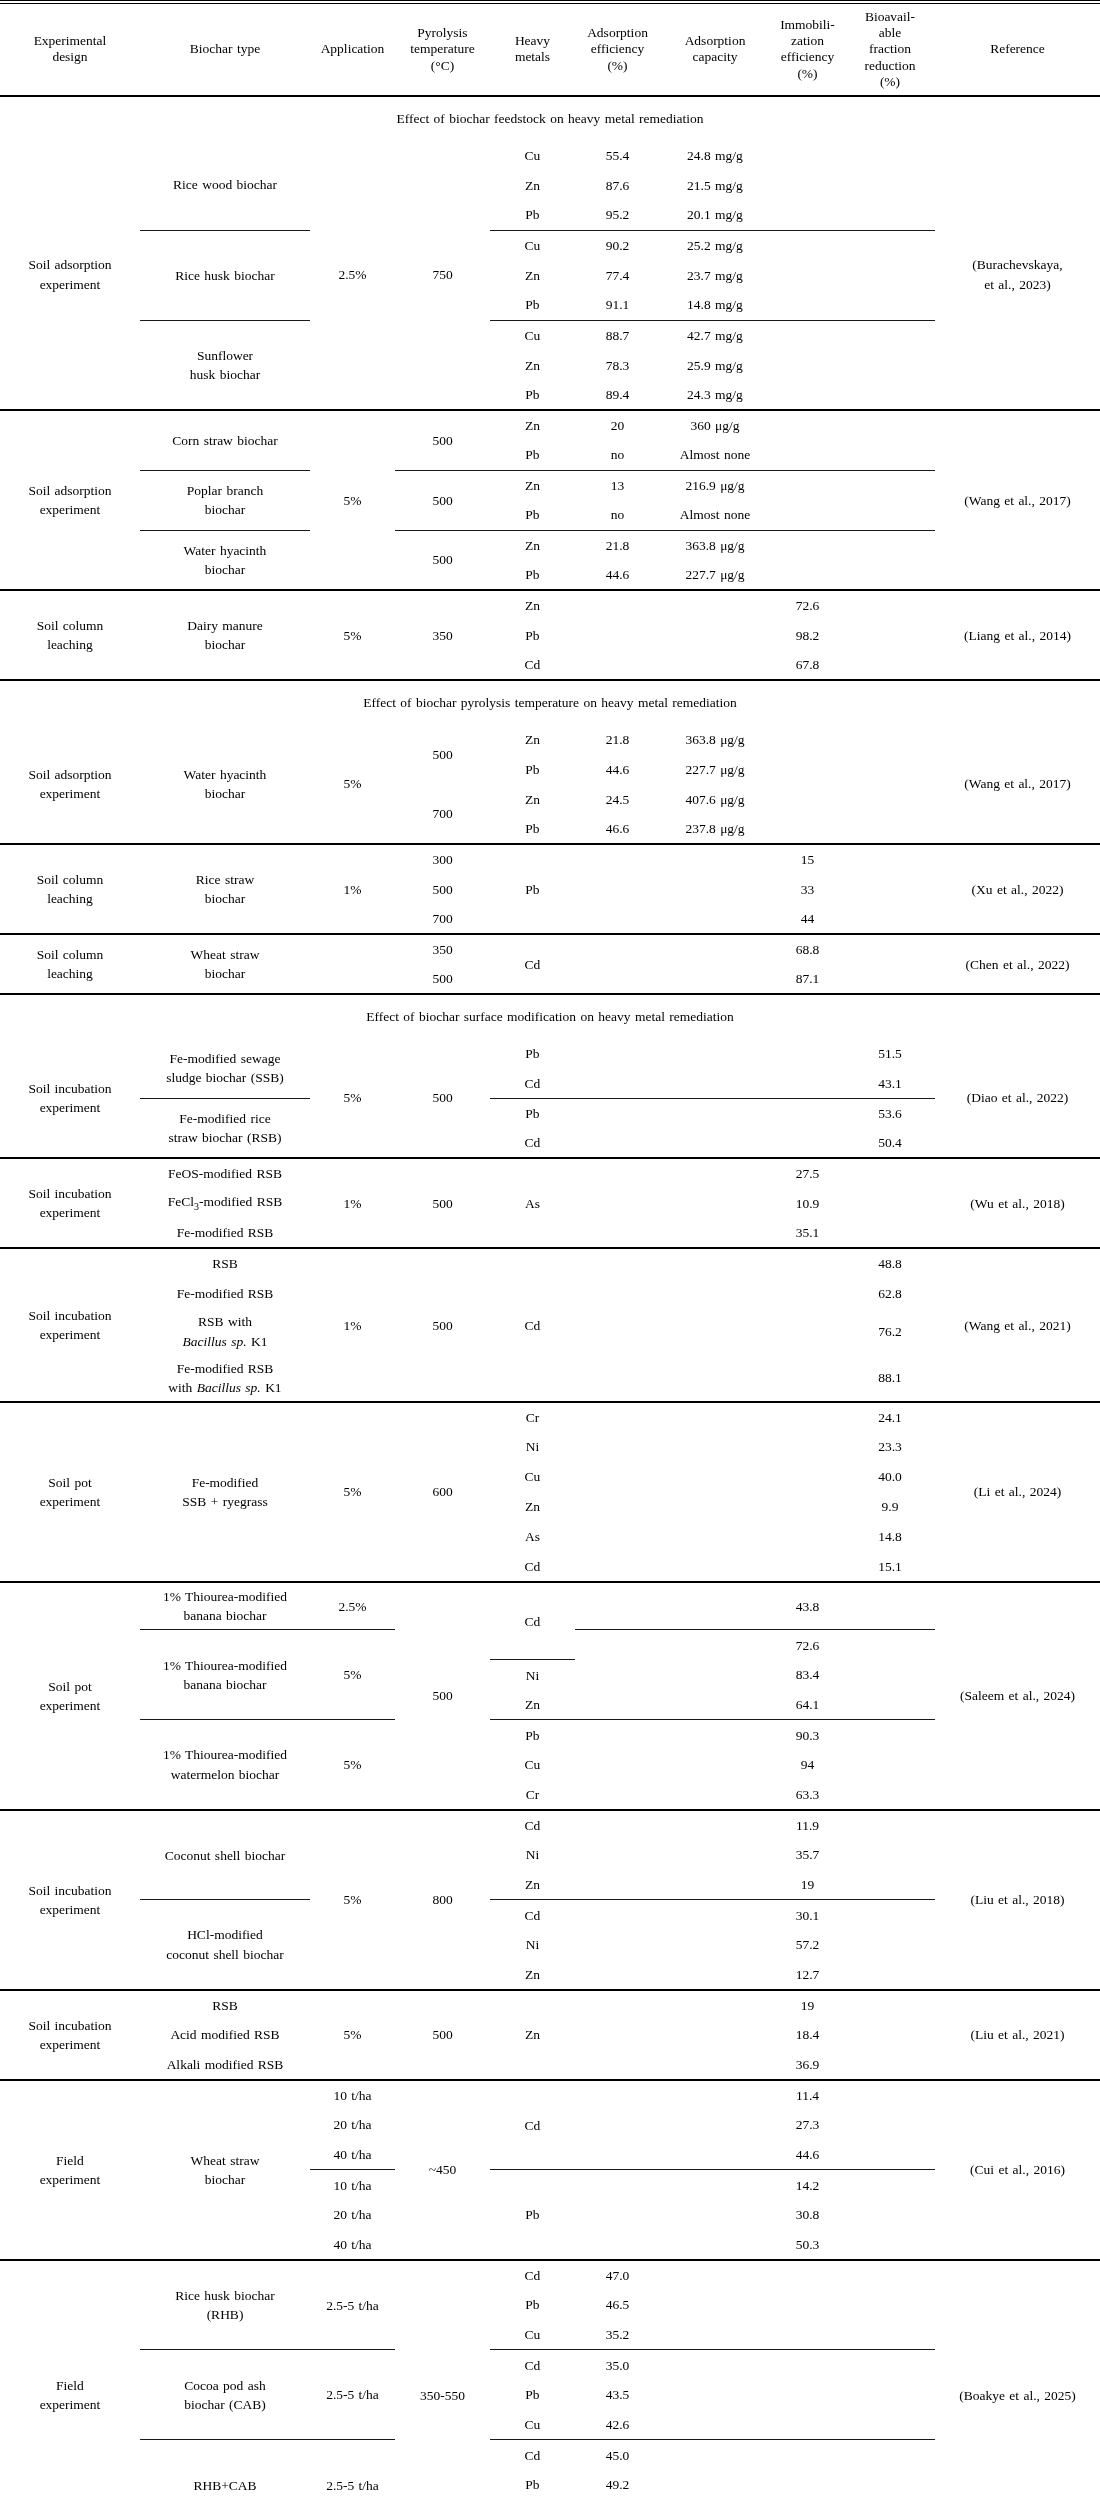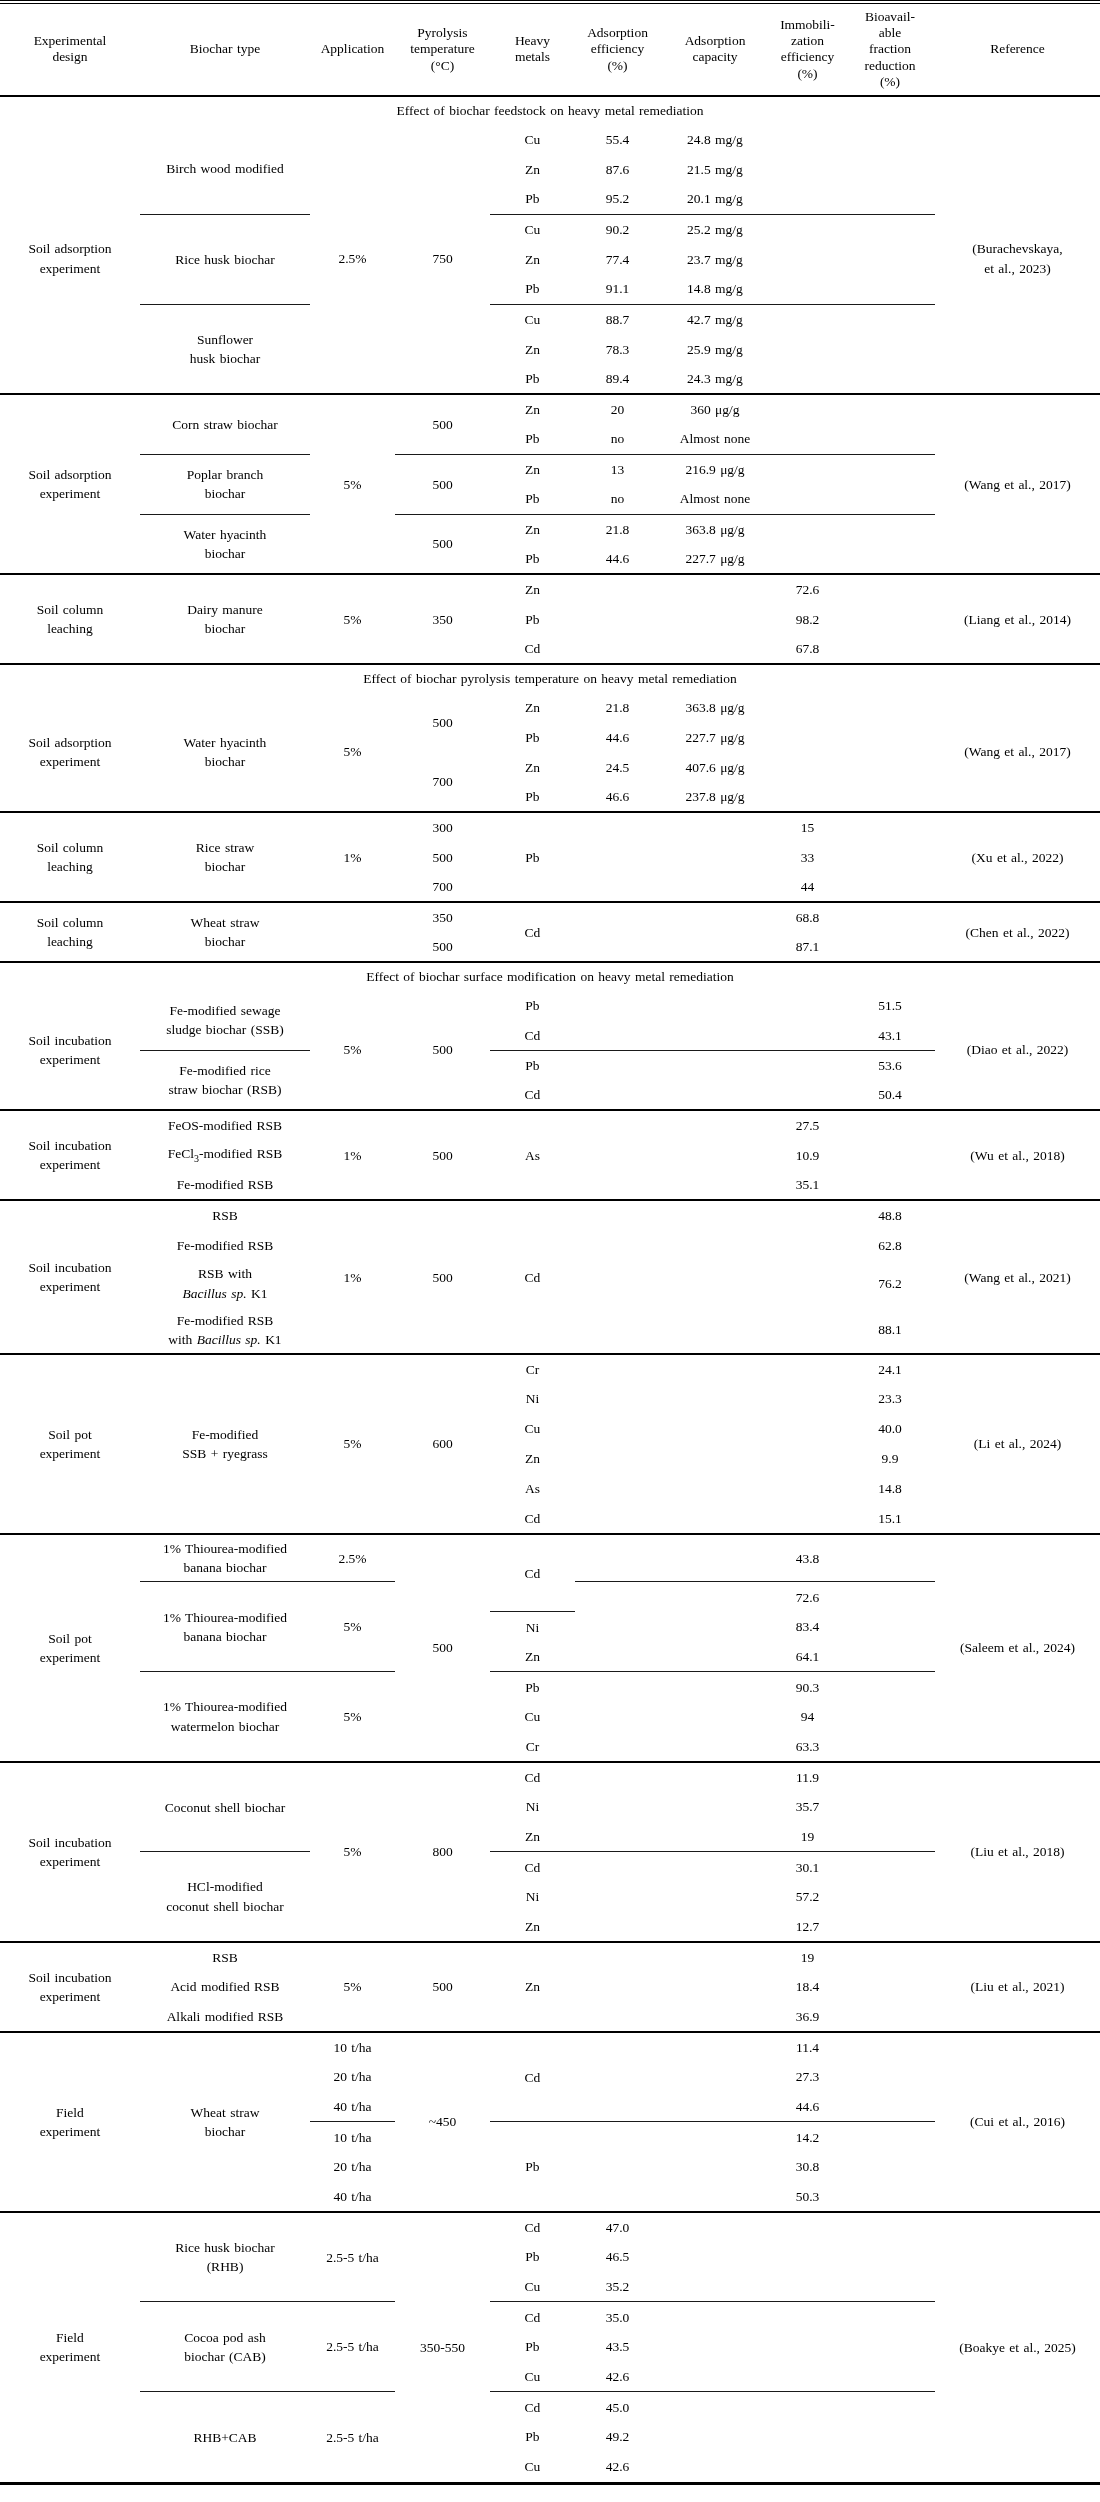--- a/index.html
+++ b/index.html
@@ -30,21 +30,21 @@
   tbody td {
     text-align:center;
     vertical-align:middle;
     padding:4px 3px;
     line-height:1.42;
     height:30px;
     box-sizing:border-box;
   }
   tr.hsep > td { border-top:2px solid #000; }
   td.pb { border-bottom:1.5px solid #1a1a1a; }
-  td.section-title { height:26px; padding:4px 2px; }
+  td.section-title { height:26px; padding:12px 2px; }
   i { font-style:italic; }
   sub { font-size:10px; }
 </style>
 </head>
 <body>
 
 <div class="sheet">
   <table class="paper-table">
       <colgroup>
         <col style="width: 140px;">
@@ -71,21 +71,21 @@
           <th>Bioavail-<br>able<br>fraction<br>reduction<br>(%)</th>
           <th>Reference</th>
         </tr>
       </thead>
       <tbody>
         <tr class="hsep">
           <td colspan="10" class="section-title">Effect of biochar feedstock on heavy metal remediation</td>
         </tr>
         <tr>
           <td rowspan="9">Soil adsorption<br>experiment</td>
-          <td rowspan="3" class="pb">Birch wood modified</td>
+          <td rowspan="3" class="pb">Rice wood biochar</td>
           <td rowspan="9">2.5%</td>
           <td rowspan="9">750</td>
           <td>Cu</td>
           <td>55.4</td>
           <td>24.8 mg/g</td>
           <td></td>
           <td></td>
           <td rowspan="9">(Burachevskaya,<br>et al., 2023)</td>
         </tr>
         <tr>

